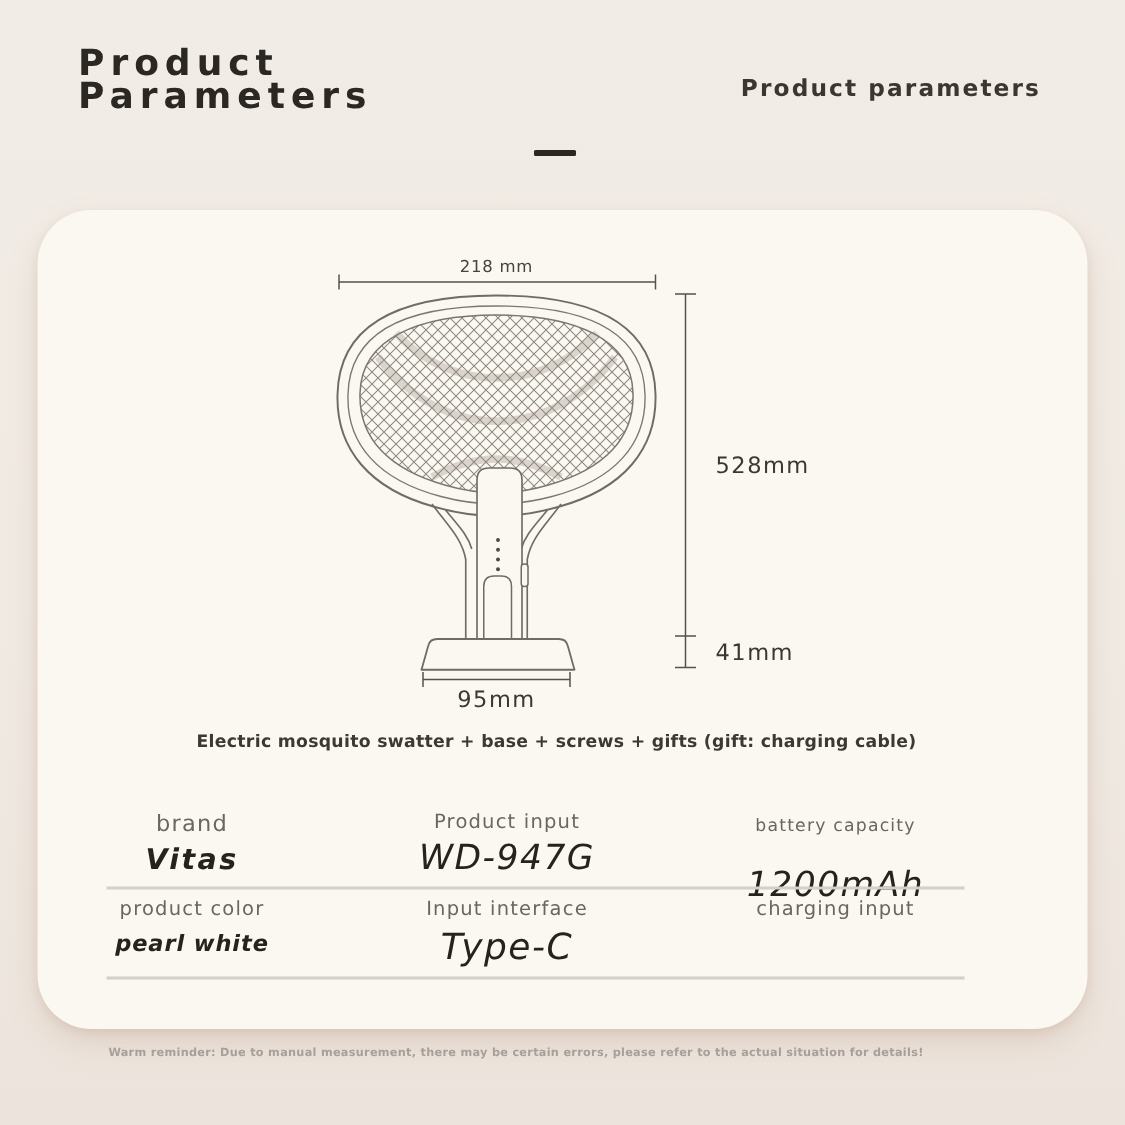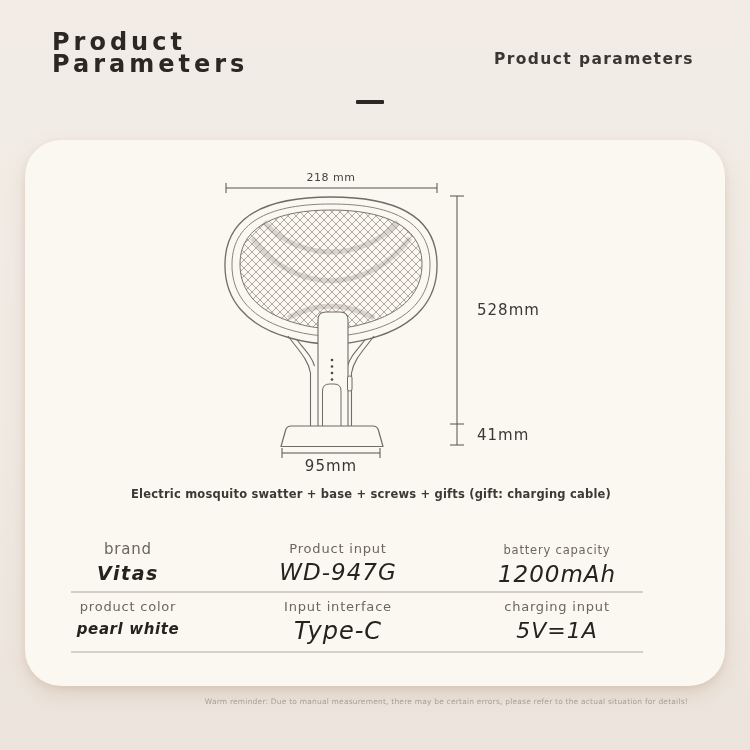--- a/index.html
+++ b/index.html
@@ -46,34 +46,34 @@
   .cell .value{display:block;color:#26231e;letter-spacing:1px;font-style:italic;}
   .divider{position:absolute;left:71px;width:572px;height:1.5px;background:#d4cfc8;}
   .c-brand{left:28px;top:540px;width:200px;}
   .c-brand .label{font-size:15px;}
   .c-brand .value{font-size:19px;font-weight:700;margin-top:4px;letter-spacing:1.6px;}
   .c-model{left:238px;top:541px;width:200px;}
   .c-model .label{font-size:13px;}
   .c-model .value{font-size:23px;font-weight:500;margin-top:3px;}
   .c-battery{left:457px;top:543px;width:200px;}
   .c-battery .label{font-size:11.5px;}
-  .c-battery .value{font-size:23px;font-weight:500;margin-top:4px;}
+  .c-battery .value{font-size:23px;font-weight:500;margin-top:20px;}
   .c-color{left:28px;top:599px;width:200px;}
   .c-color .label{font-size:13px;}
   .c-color .value{font-size:15px;font-weight:700;margin-top:6px;letter-spacing:0.6px;}
   .c-interface{left:238px;top:599px;width:200px;}
   .c-interface .label{font-size:13px;}
   .c-interface .value{font-size:24px;font-weight:500;margin-top:3px;}
   .c-charging{left:457px;top:599px;width:200px;}
   .c-charging .label{font-size:13px;}
   .c-charging .value{font-size:22px;font-weight:500;margin-top:4px;}
   
   .reminder{
     position:absolute;left:0;top:697px;width:688px;
-    text-align:right;font-size:7.5px;letter-spacing:0.2px;color:#a7a098;
+    text-align:center;font-size:7.5px;letter-spacing:0.2px;color:#a7a098;font-weight:bold;
   }
 </style>
 </head>
 <body>
 
 <div class="page">
 
   <div class="title">Product
 Parameters</div>
   <div class="subtitle">Product parameters</div>
@@ -172,20 +172,19 @@
   <div class="cell c-interface">
     <span class="label">Input interface</span>
     <span class="value">Type-C</span>
   </div>
   <div class="cell c-color">
     <span class="label">product color</span>
     <span class="value">pearl white</span>
   </div>
   <div class="cell c-charging">
     <span class="label">charging input</span>
-    <span class="value">5V=1A</span>
   </div>
 
   <div class="divider" style="top:651px;"></div>
 
   <div class="reminder">Warm reminder: Due to manual measurement, there may be certain errors, please refer to the actual situation for details!</div>
 
 </div>
 
 </body></html>

